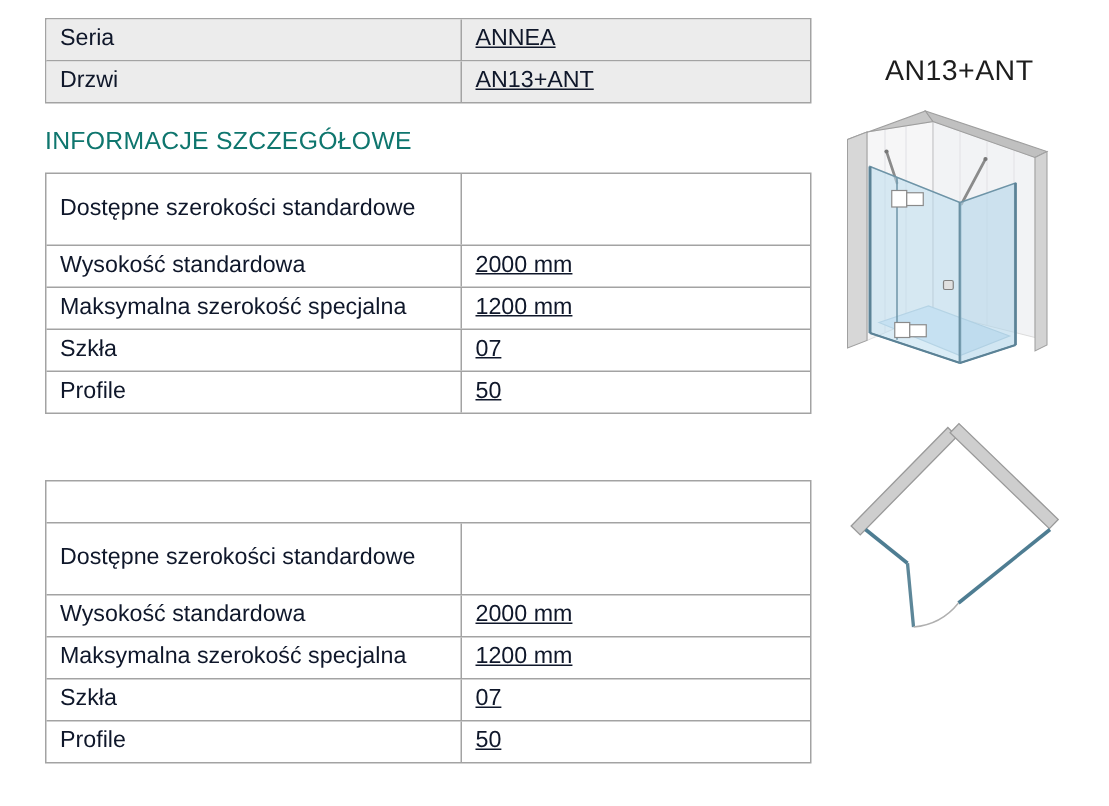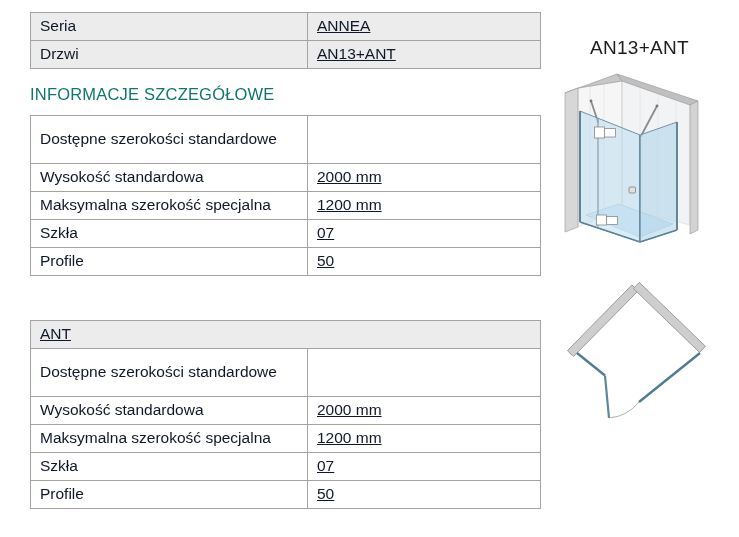--- a/index.html
+++ b/index.html
@@ -66,21 +66,20 @@
     <div class="cell cell-r h28">07</div>
   </div>
   <div class="row h28">
     <div class="cell cell-l h28">Profile</div>
     <div class="cell cell-r h28">50</div>
   </div>
 </div>
 
 <div class="tbl" style="top:320px;">
   <div class="row gray h28">
-    <div class="cell cell-r h28">ANT</div>
   </div>
   <div class="row h48">
     <div class="cell cell-l h48">Dostępne szerokości standardowe</div>
   </div>
   <div class="row h28">
     <div class="cell cell-l h28">Wysokość standardowa</div>
     <div class="cell cell-r h28">2000 mm</div>
   </div>
   <div class="row h28">
     <div class="cell cell-l h28">Maksymalna szerokość specjalna</div>

